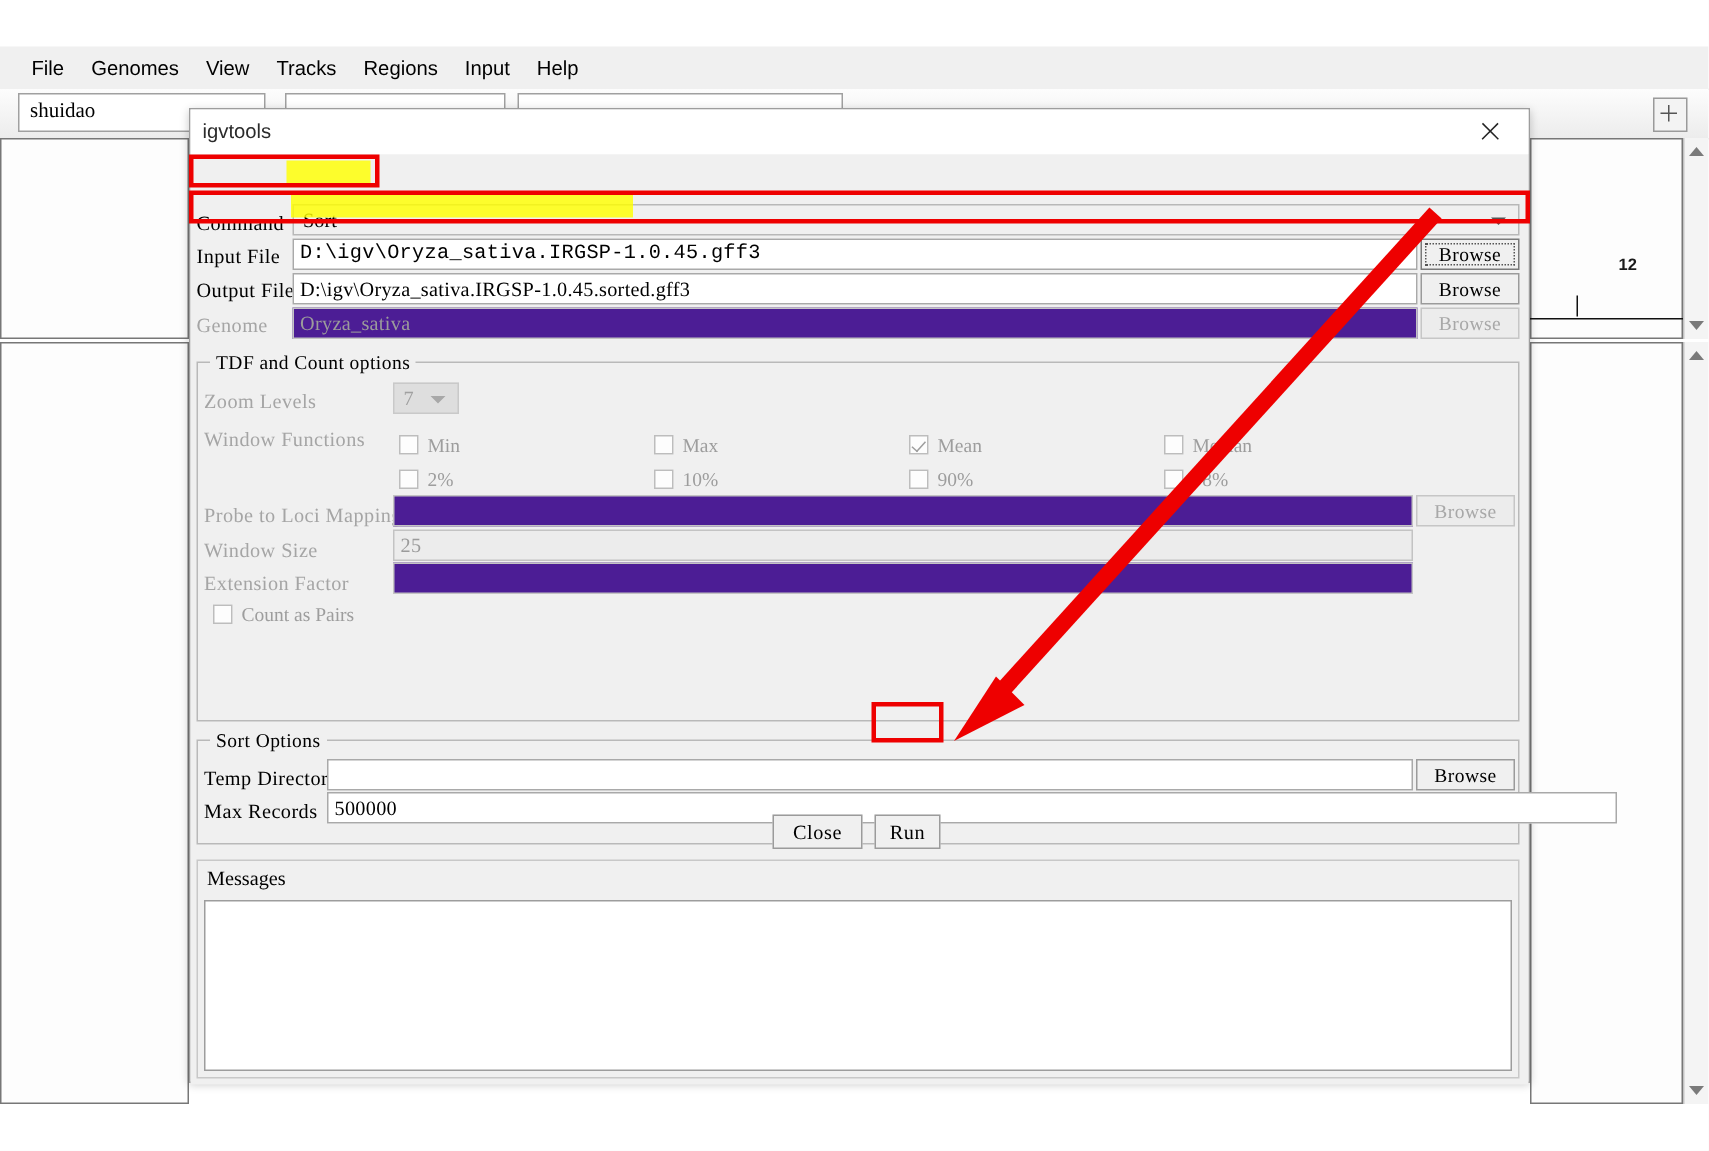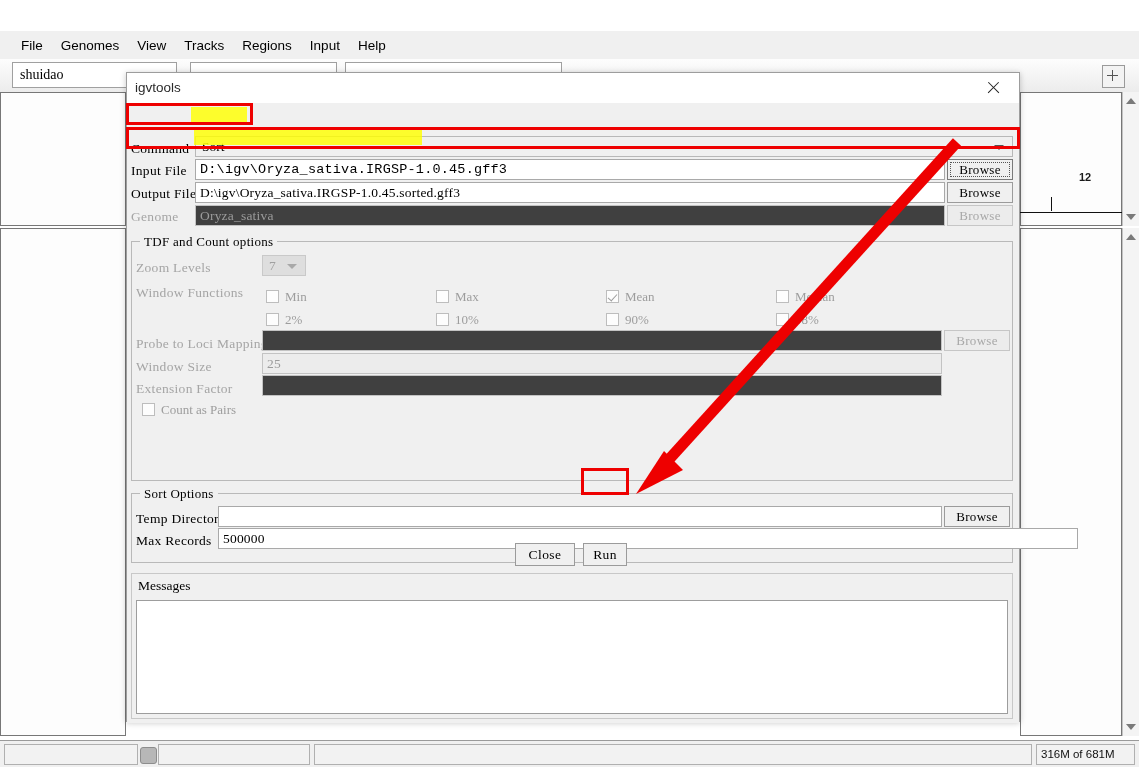--- a/index.html
+++ b/index.html
@@ -56,21 +56,21 @@
   }
   .wc-close::before { transform: rotate(45deg); }
   .wc-close::after  { transform: rotate(-45deg); }
 
   
   .menubar {
     position: absolute; left: 0; top: 31px; width: 1139px; height: 28px;
     background: #f0f0f0;
     border-bottom: 1px solid #d6d6d6;
   }
-  .menu-items { display: flex; align-items: center; height: 28px; padding-left: 12px; }
+  .menu-items { display: flex; align-items: center; height: 28px; padding-left: 0; margin-left: 12px; }
   .menu-item {
     padding: 4px 9px; font-size: 13.5px; color: #000;
     font-family: "Liberation Sans", sans-serif; cursor: default;
   }
 
   
   .toolbar {
     position: absolute; left: 0; top: 59px; width: 1139px; height: 33px;
     background: linear-gradient(to bottom, #fdfdfd, #ececec);
     border-bottom: 1px solid #b6b6b6;
@@ -178,21 +178,21 @@
     position: absolute; font-family: "Liberation Serif", serif;
     font-size: 13.5px; color: #000; letter-spacing: 0.3px;
   }
   .flabel.disabled { color: #a5a5a5; }
   .ftext {
     position: absolute; height: 21px; background: #ffffff;
     border: 1px solid #a9a9a9; box-sizing: border-box;
     font-family: "Liberation Serif", serif; font-size: 13.5px; color: #000;
     padding: 2px 0 0 4px; letter-spacing: 0.2px;
   }
-  .ftext.disabled { background: #404040; color: #9b9b9b; border-color: #c3c3c3; }
+  .ftext.disabled { background: #4c1d95; color: #9b9b9b; border-color: #c3c3c3; }
   .fcombo {
     position: absolute; height: 21px; background: #f0f0f0;
     border: 1px solid #b8b8b8; box-sizing: border-box;
     font-family: "Liberation Serif", serif; font-size: 13.5px; color: #000;
     padding: 2px 0 0 6px;
   }
   .fcombo .chev {
     position: absolute; right: 8px; top: 8px; width: 0; height: 0;
     border-left: 5px solid transparent; border-right: 5px solid transparent;
     border-top: 5px solid #555;
@@ -428,21 +428,14 @@
   <div class="redbox" style="left:126px; top:127px; width:894px; height:22px;"></div>
   <div class="redbox" style="left:581px; top:468px; width:48px; height:27px;"></div>
 
   <svg class="arrow-svg" viewBox="0 0 1139 767">
     <g>
       <line x1="957" y1="142" x2="663" y2="466" stroke="#ee0000" stroke-width="11" stroke-linecap="butt"></line>
       <polygon points="636,494 683,470 664,451" fill="#ee0000"></polygon>
     </g>
   </svg>
 
-  <div class="statusbar">
-    <div class="status-cell" style="left:4px; width:134px;"></div>
-    <div class="status-led"></div>
-    <div class="status-cell" style="left:158px; width:152px;"></div>
-    <div class="status-cell" style="left:314px; width:718px;"></div>
-    <div class="status-cell" style="left:1036px; width:99px;">316M of 681M</div>
-  </div>
 
 </div>
 
 </body></html>

